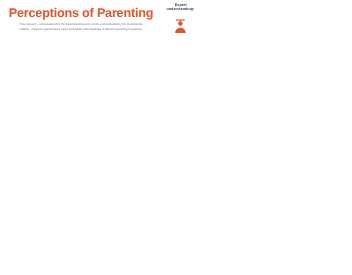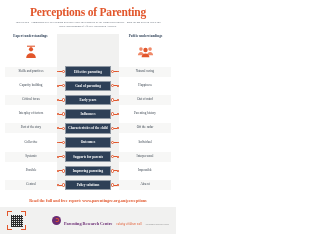--- a/index.html
+++ b/index.html
@@ -6,21 +6,21 @@
   html, body {
     width: 176px; height: 250px;
     font-family: "Liberation Sans", sans-serif;
     background: #ffffff;
     overflow: hidden;
   }
   #poster {
     position: relative;
     width: 176px; height: 234px;
     background: #ffffff;
-    display: flex; flex-direction: column; font-family: Liberation Serif, serif;
+    display: flex; flex-direction: row;
   }
 
   
   .header {
     background: #ffffff;
     padding: 6px 8px 3px 8px;
     text-align: center;
   }
   .title {
     color: #E2562B;

